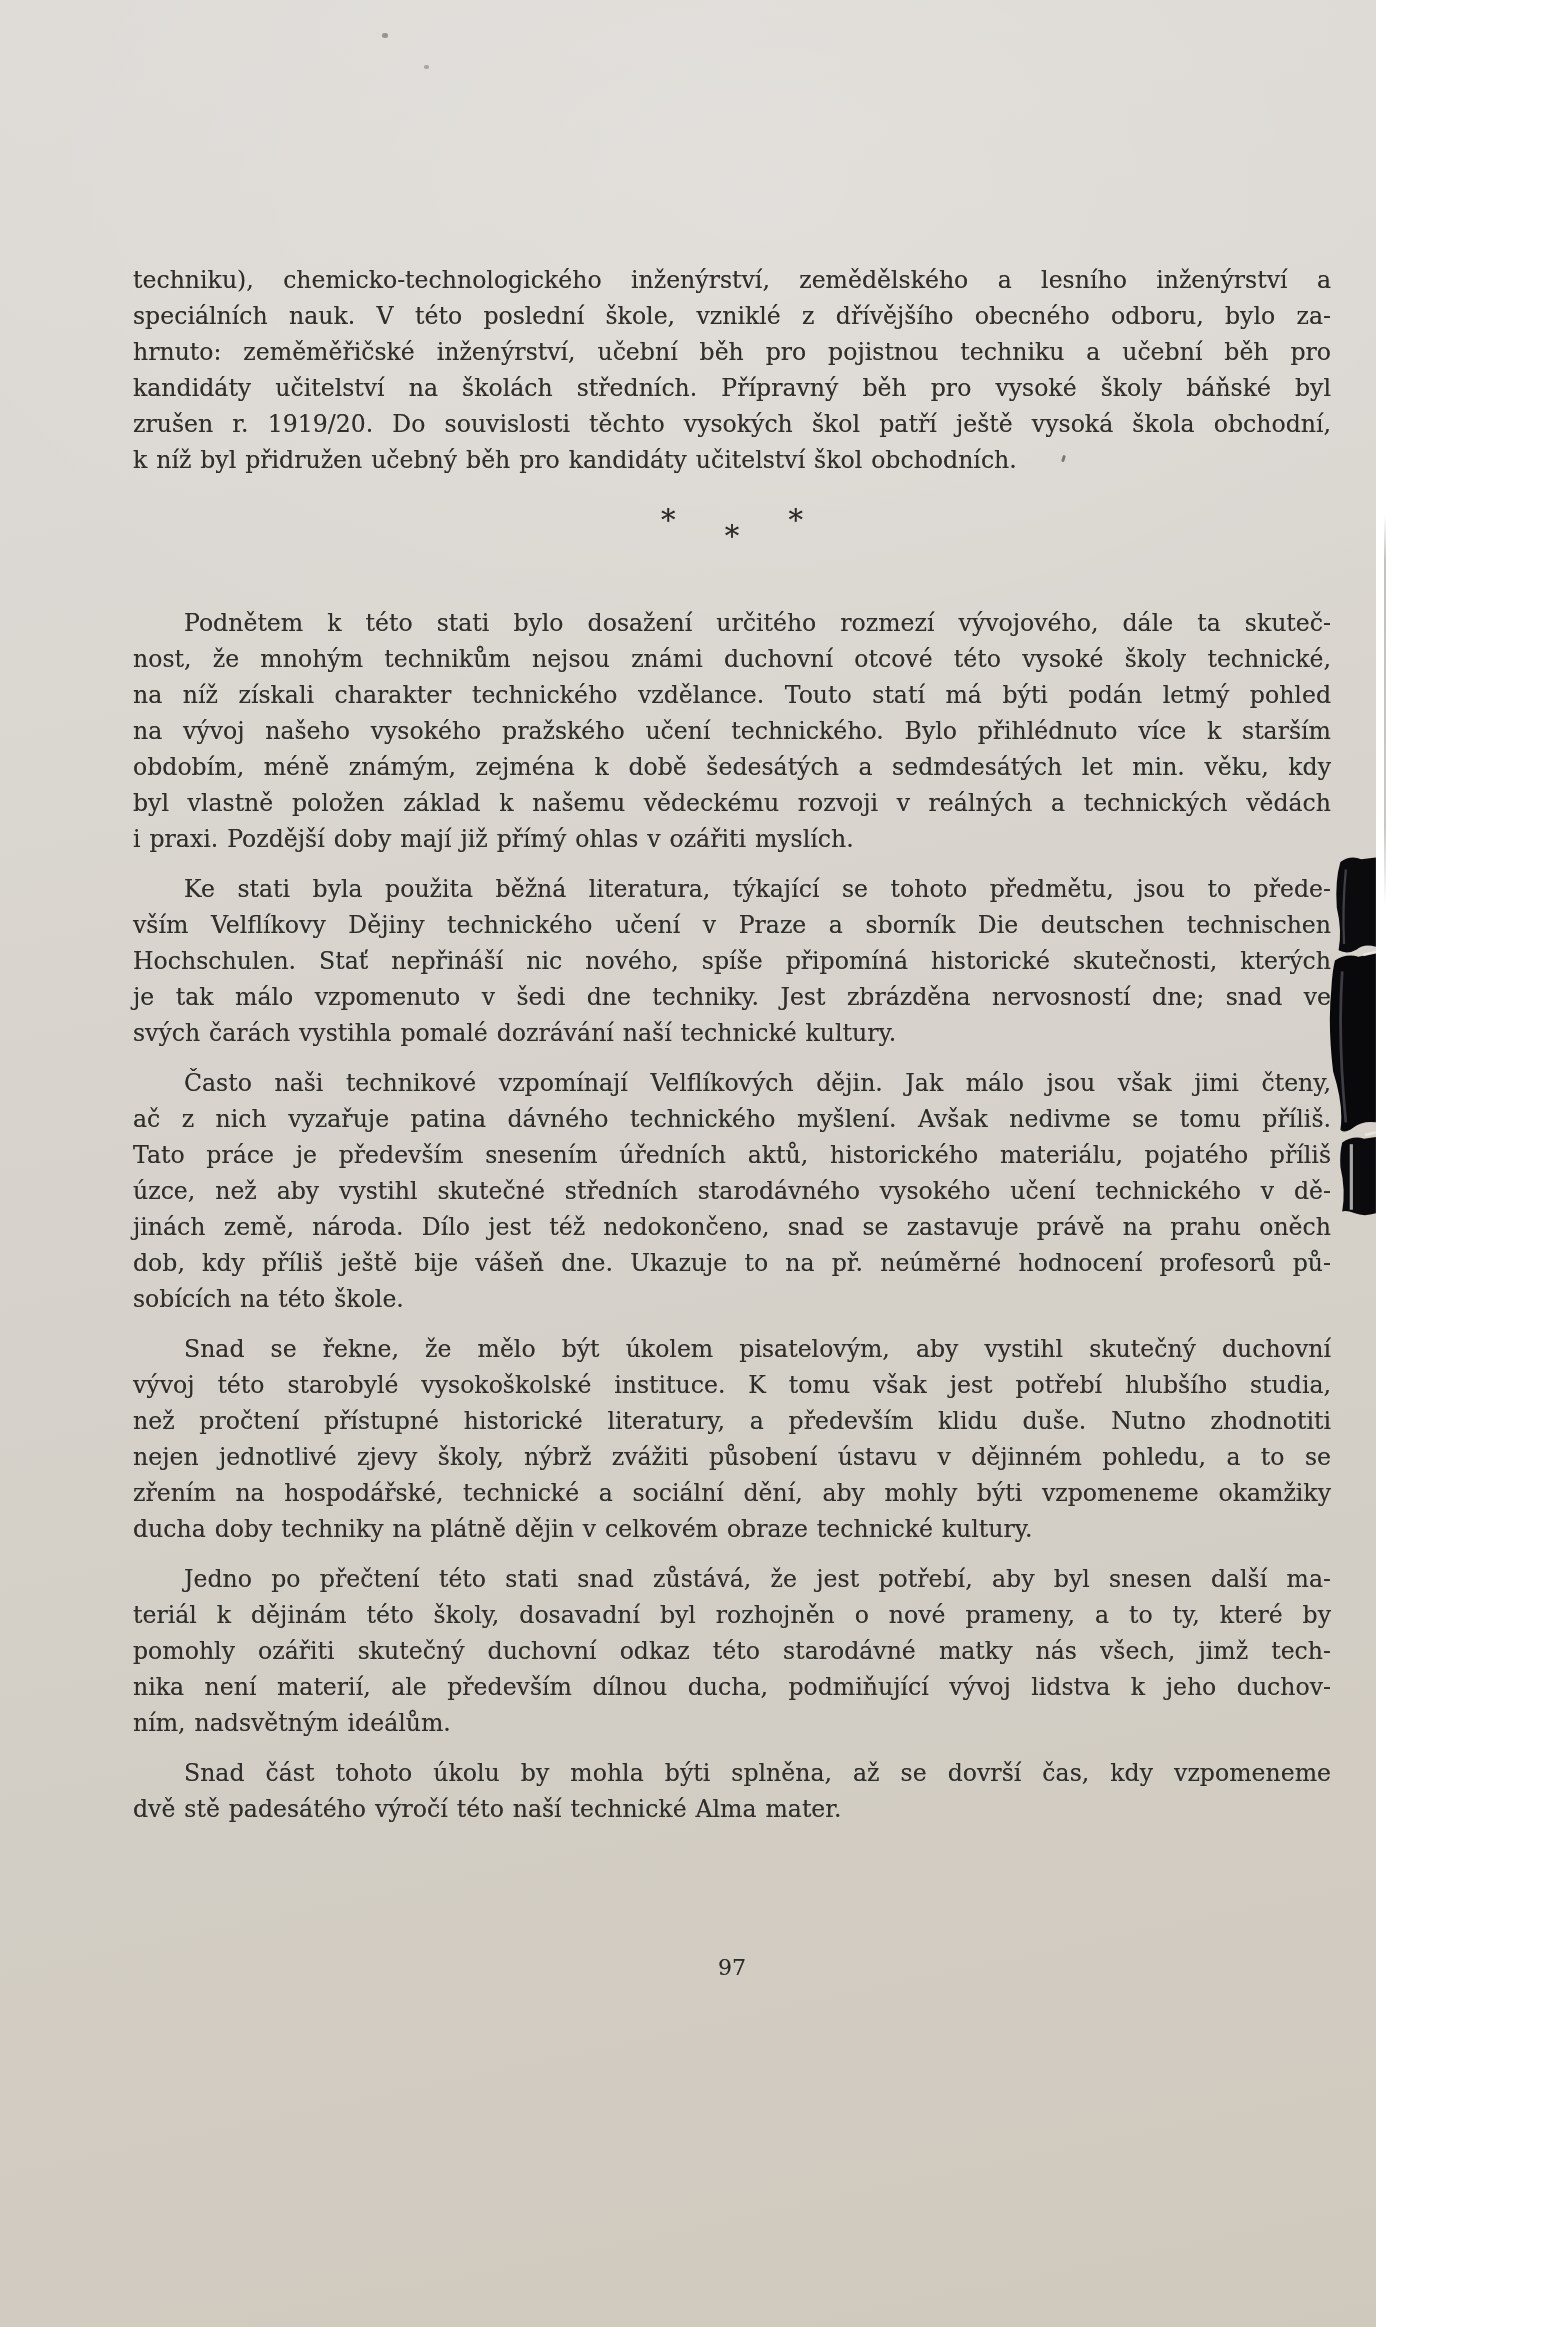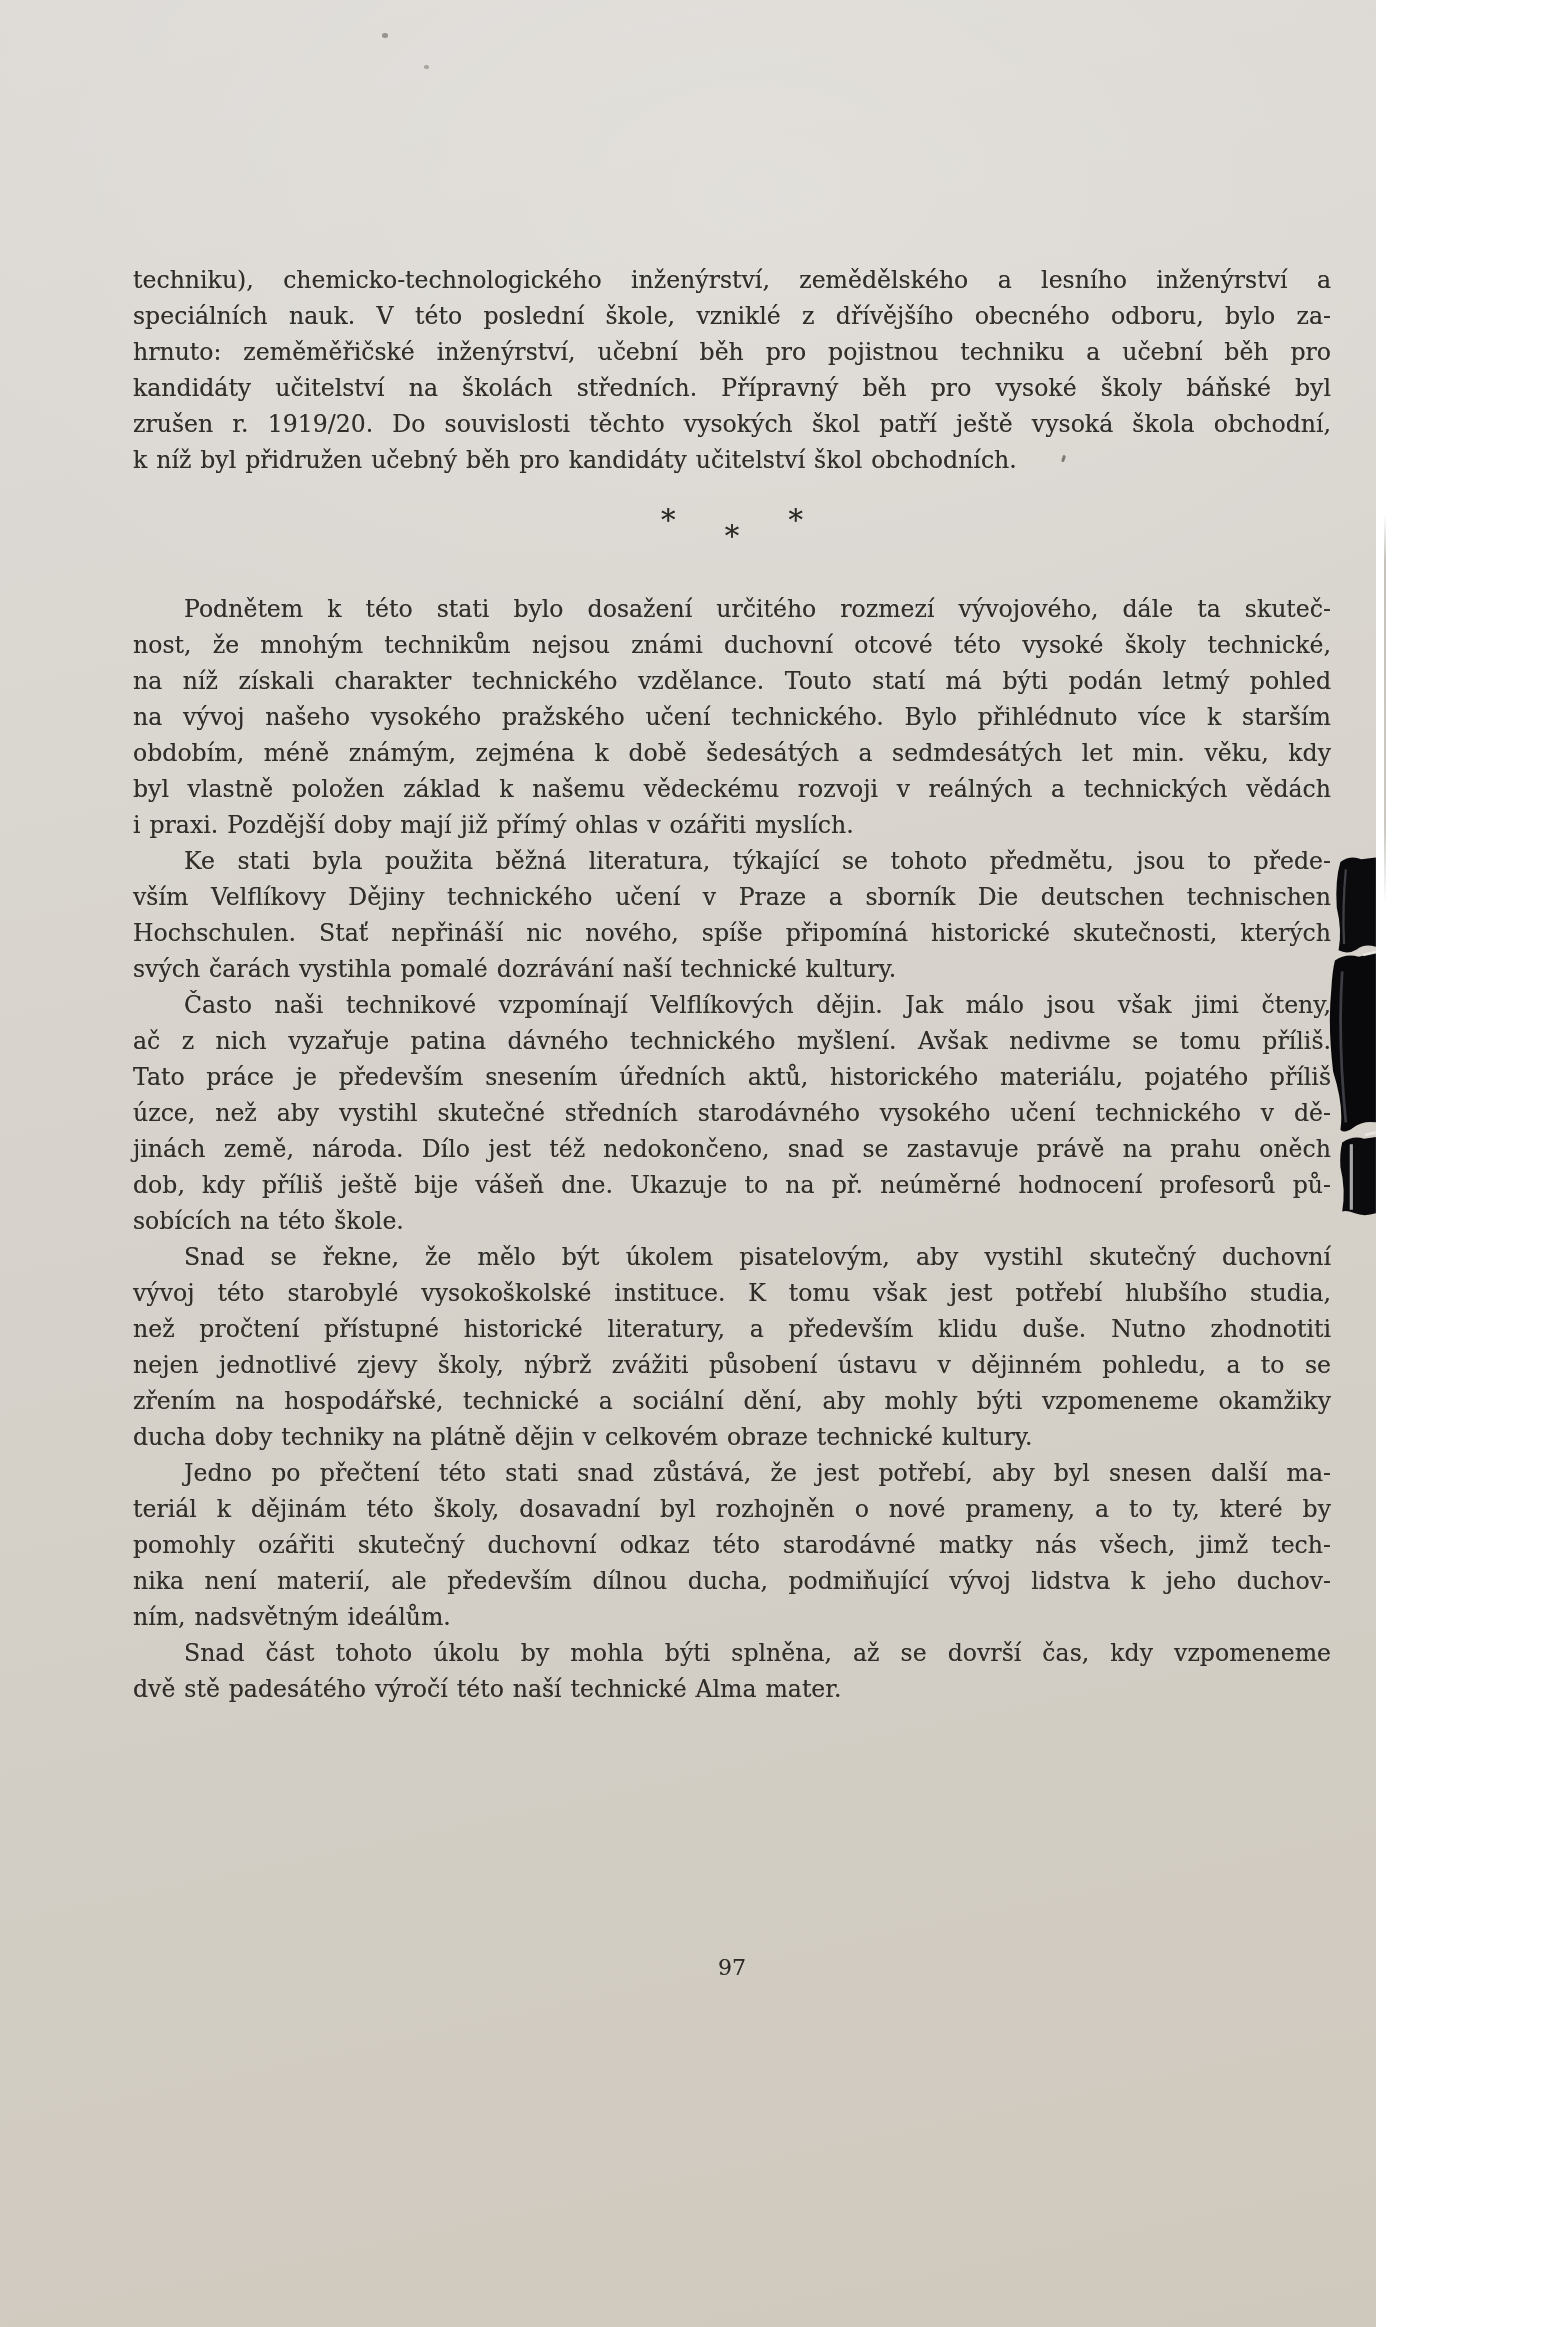--- a/index.html
+++ b/index.html
@@ -24,21 +24,21 @@
     text-shadow:0 0 0.6px rgba(48,46,42,0.55);
   }
   .para{margin:0;}
   .line{
     text-align:justify;
     text-align-last:justify;
     white-space:normal;
     word-spacing:1.4px;
   }
   .line.last{ text-align-last:left; }
-  .para.indented .line:first-child{ text-indent:51px; }
+  .para.indented .line:first-child{ text-indent:51px;margin-top:14px; }
   .separator{
     height:113px;
     position:relative;
     text-align:center;
     font-size:29px;
     letter-spacing:0;
     color:#2c2a27;
   }
   .separator .ast{
     display:inline-block;
@@ -101,20 +101,21 @@
         <div class="line">na níž získali charakter technického vzdělance. Touto statí má býti podán letmý pohled</div>
         <div class="line">na vývoj našeho vysokého pražského učení technického. Bylo přihlédnuto více k starším</div>
         <div class="line">obdobím, méně známým, zejména k době šedesátých a sedmdesátých let min. věku, kdy</div>
         <div class="line">byl vlastně položen základ k našemu vědeckému rozvoji v reálných a technických vědách</div>
         <div class="line last">i praxi. Pozdější doby mají již přímý ohlas v ozářiti myslích.</div>
       </div>
     <div class="para indented">
         <div class="line">Ke stati byla použita běžná literatura, týkající se tohoto předmětu, jsou to přede-</div>
         <div class="line">vším Velflíkovy Dějiny technického učení v Praze a sborník Die deutschen technischen</div>
         <div class="line">Hochschulen. Stať nepřináší nic nového, spíše připomíná historické skutečnosti, kterých</div>
+        <div class="line">je tak málo vzpomenuto v šedi dne techniky. Jest zbrázděna nervosností dne; snad ve</div>
         <div class="line last">svých čarách vystihla pomalé dozrávání naší technické kultury.</div>
       </div>
     <div class="para indented">
         <div class="line">Často naši technikové vzpomínají Velflíkových dějin. Jak málo jsou však jimi čteny,</div>
         <div class="line">ač z nich vyzařuje patina dávného technického myšlení. Avšak nedivme se tomu příliš.</div>
         <div class="line">Tato práce je především snesením úředních aktů, historického materiálu, pojatého příliš</div>
         <div class="line">úzce, než aby vystihl skutečné středních starodávného vysokého učení technického v dě-</div>
         <div class="line">jinách země, národa. Dílo jest též nedokončeno, snad se zastavuje právě na prahu oněch</div>
         <div class="line">dob, kdy příliš ještě bije vášeň dne. Ukazuje to na př. neúměrné hodnocení profesorů pů-</div>
         <div class="line last">sobících na této škole.</div>

